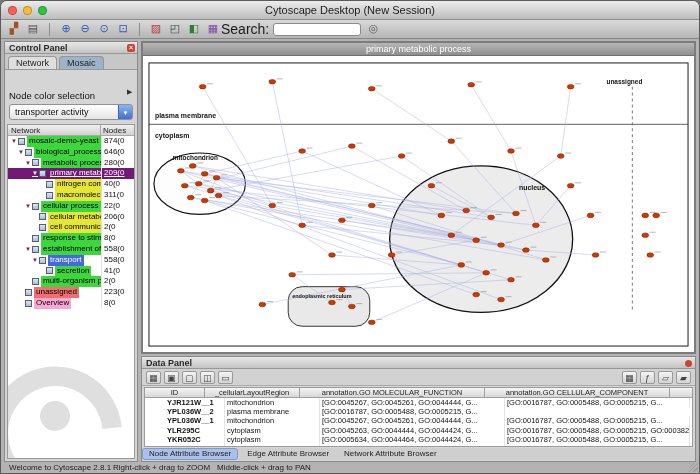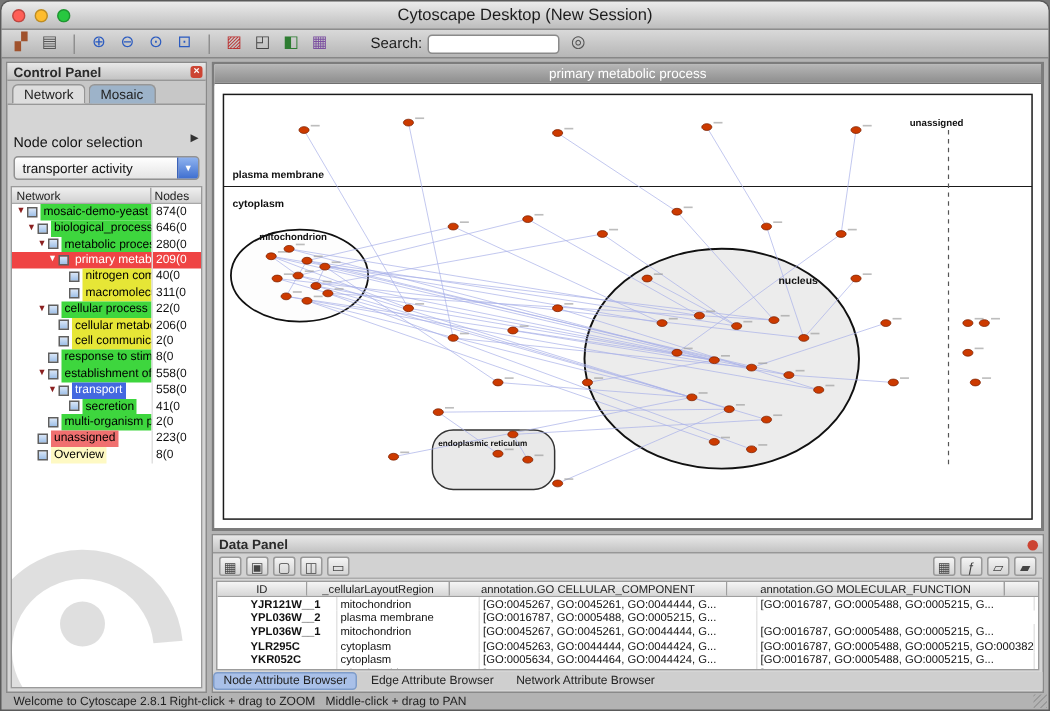--- a/index.html
+++ b/index.html
@@ -12,21 +12,21 @@
   .lights{position:absolute;left:7px;top:5px;display:flex;gap:6px;}
   .light{width:9px;height:9px;border-radius:50%;border:1px solid rgba(0,0,0,.25);}
   .light.red{background:#ff5f57;} .light.yellow{background:#febc2e;} .light.green{background:#28c840;}
   .title-text{position:absolute;left:0;right:0;top:3px;text-align:center;font-size:11px;color:#1c1c1c;}
 
   
   .toolbar{position:absolute;top:19px;left:0;right:0;height:19px;background:linear-gradient(#d9d9d9,#b6b6b6);border-bottom:1px solid #878787;display:flex;align-items:center;padding:0 5px;}
   .tb-icons{display:flex;align-items:center;gap:3px;}
   .tb-icon{display:inline-block;width:16px;height:16px;font-size:11px;line-height:15px;text-align:center;cursor:default;}
   .tb-sep{display:inline-block;width:1px;height:13px;background:#8f8f8f;margin:0 5px;}
-  .search-label{font-size:10px;color:#1c1c1c;margin-left:26px;margin-right:4px;}
+  .search-label{font-size:14px;color:#1c1c1c;margin-right:4px;}
   .search-input{width:88px;height:13px;font-size:9px;border:1px solid #8a8a8a;border-radius:3px;background:#fff;padding:0 3px;}
   .tb-slot{margin-left:4px;display:flex;}
 
   
   .panel-header{position:relative;height:12px;background:linear-gradient(#e8e8e8,#c3c3c3);border-bottom:1px solid #979797;font-size:9px;font-weight:bold;color:#2b2b2b;padding:0 4px;line-height:12px;}
   .panel-close{position:absolute;right:2px;top:2px;width:8px;height:8px;background:#cc4433;border-radius:2px;color:#fff;font-size:7px;line-height:8px;text-align:center;}
   .panel-close::after{content:"×";}
   .dp-float{position:absolute;right:3px;top:3px;width:7px;height:7px;background:#cc4433;border-radius:50%;}
 
   
@@ -44,21 +44,21 @@
   .checkbox-row{display:flex;align-items:center;gap:4px;margin:6px 0 5px;}
   .checkbox{width:11px;height:11px;border-radius:2.5px;background:linear-gradient(#7fa9ee,#3a6cd0);border:1px solid #3459b0;color:#fff;font-size:9px;line-height:10px;text-align:center;}
   .checkbox::after{content:"✓";}
   .cb-label{font-size:9.5px;color:#111;}
   .tree-wrap{position:absolute;top:82px;left:2px;right:2px;bottom:2px;background:#fff;border:1px solid #9a9a9a;overflow:hidden;}
   .tree-header{display:flex;height:11px;background:linear-gradient(#f0f0f0,#d2d2d2);border-bottom:1px solid #a8a8a8;font-size:8px;color:#222;line-height:11px;}
   .th-net{flex:1;padding-left:3px;border-right:1px solid #a8a8a8;}
   .th-nodes{width:33px;padding-left:2px;}
   .tree-body{position:relative;}
   .tree-row{display:flex;align-items:center;height:10.8px;font-size:8px;white-space:nowrap;line-height:10.8px;}
-  .tree-row.sel{background:#ef4444;color:#fff;}
+  .tree-row.sel{background:#701a75;color:#fff;text-decoration:underline;}
   .tw-exp{width:8px;flex:0 0 auto;font-size:6px;color:#8b2020;text-align:center;}
   .tree-row.sel .tw-exp{color:#fff;}
   .tw-icon{width:7px;height:7px;flex:0 0 auto;background:linear-gradient(#d9e6f7,#9fc0e8);border:1px solid #5f5f5f;margin-right:2px;}
   .tw-label{padding:0 2px;flex:0 1 auto;max-width:82px;overflow:hidden;color:#000;}
   .tree-row.sel .tw-label{color:#fff;background:transparent;}
   .tw-count{margin-left:auto;width:33px;flex:0 0 auto;border-left:1px solid #e0e0e0;padding-left:2px;color:#111;overflow:hidden;}
   .tree-row.sel .tw-count{color:#fff;}
   .logo-watermark{position:absolute;left:-28px;bottom:-30px;width:150px;height:150px;}
 
   
@@ -252,21 +252,21 @@
             <span style="flex: 0 0 auto; width: 9px;"></span>
             <span class="tw-exp"></span>
             <span class="tw-icon"></span>
             <span class="tw-label" style="background: rgb(240, 112, 112);">unassigned</span>
             <span class="tw-count">223(0</span>
           </div>
           <div class="tree-row">
             <span style="flex: 0 0 auto; width: 9px;"></span>
             <span class="tw-exp"></span>
             <span class="tw-icon"></span>
-            <span class="tw-label" style="background: #fef9c3;">Overview</span>
+            <span class="tw-label" style="background: #f9a8d4;">Overview</span>
             <span class="tw-count">8(0</span>
           </div>
         </div>
       <svg class="logo-watermark" viewBox="0 0 100 100">
         <path d="M 25 92 A 38 38 0 1 1 88 60" fill="none" stroke="#c4c4c4" stroke-width="13" opacity="0.55"></path>
         <circle cx="50" cy="52" r="10" fill="#c4c4c4" opacity="0.55"></circle>
       </svg>
     </div>
   </div>
 
@@ -475,22 +475,22 @@
           <span class="dp-icon">▦</span>
           <span class="dp-icon">ƒ</span>
           <span class="dp-icon">▱</span>
           <span class="dp-icon">▰</span>
         </span>
     </div>
     <div class="dp-table">
       <div class="dp-thead">
           <div class="dp-th w0">ID</div>
           <div class="dp-th w1">_cellularLayoutRegion</div>
+          <div class="dp-th w3">annotation.GO MOLECULAR_FUNCTION</div>
           <div class="dp-th w2">annotation.GO CELLULAR_COMPONENT</div>
-          <div class="dp-th w3">annotation.GO MOLECULAR_FUNCTION</div>
           <div class="dp-th filler"></div>
         </div>
       <div class="dp-tbody">
           <div class="dp-tr">
             <div class="dp-td c0 w0">YJR121W__1</div>
             <div class="dp-td c1 w1">mitochondrion</div>
             <div class="dp-td c2 w2">[GO:0045267, GO:0045261, GO:0044444, G...</div>
             <div class="dp-td c3 w3">[GO:0016787, GO:0005488, GO:0005215, G...</div>
             <div class="dp-td filler"></div>
           </div>

